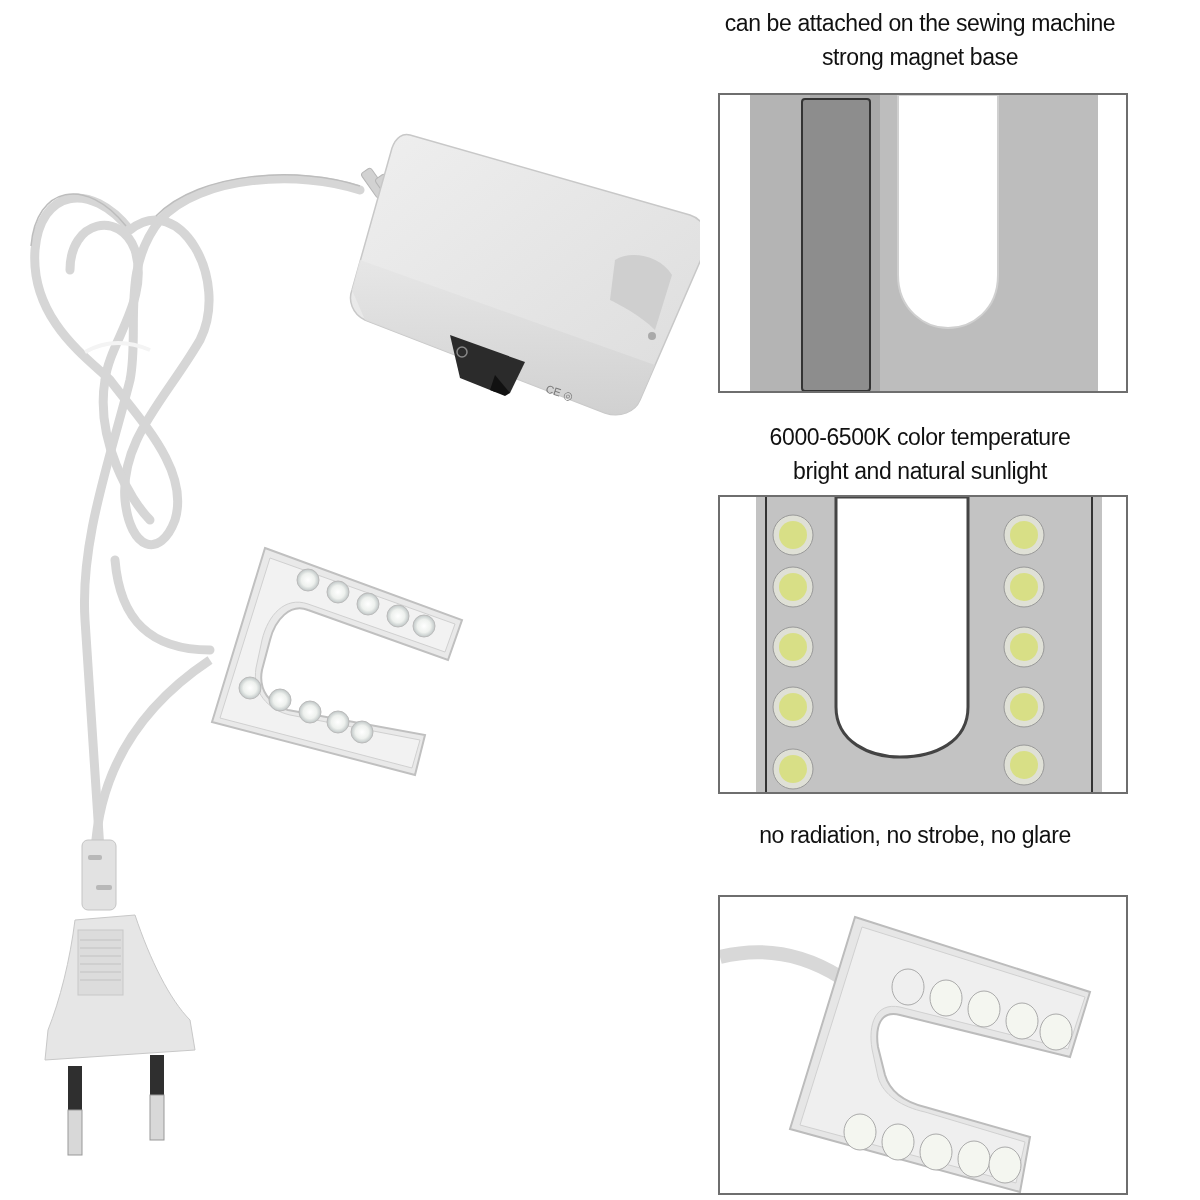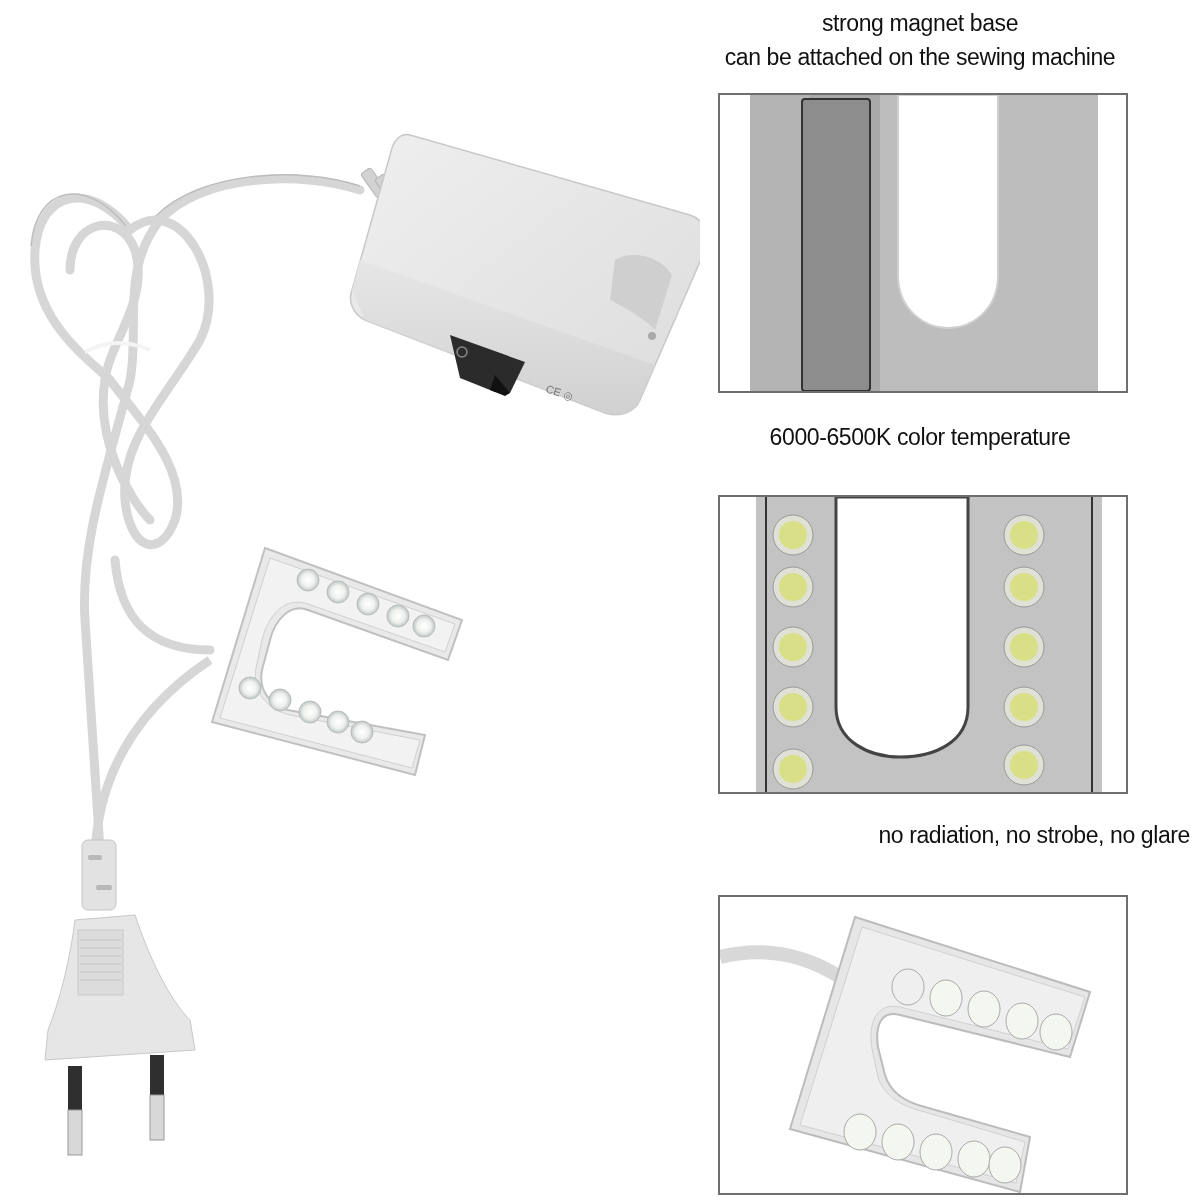--- a/index.html
+++ b/index.html
@@ -102,36 +102,37 @@
       </g>
       <rect x="68" y="1066" width="14" height="50" fill="#2f2f2f"></rect>
       <rect x="68" y="1110" width="14" height="45" fill="#d8d8d8" stroke="#999"></rect>
       <rect x="150" y="1055" width="14" height="45" fill="#2f2f2f"></rect>
       <rect x="150" y="1095" width="14" height="45" fill="#d8d8d8" stroke="#999"></rect>
     </g>
   </svg>
 </div>
 
 <div class="caption" style="left:690px;top:6px;width:460px;">
+  <div>can be attached on the sewing machine</div>
   <div>strong magnet base</div>
-  <div>can be attached on the sewing machine</div>
 </div>
 <div class="inset" style="left:718px;top:93px;width:410px;height:300px;">
   <svg width="406" height="296" viewBox="0 0 406 296">
     <rect x="30" y="0" width="130" height="296" fill="#a9a9a9"></rect>
     <rect x="30" y="0" width="60" height="296" fill="#b4b4b4"></rect>
     <rect x="160" y="0" width="240" height="296" fill="#bdbdbd"></rect>
     <path d="M 178 0 L 178 180 C 178 215, 205 233, 228 233 C 252 233, 278 215, 278 180 L 278 0 Z" fill="#ffffff" stroke="#d0d0d0" stroke-width="2"></path>
     <rect x="378" y="0" width="28" height="296" fill="#ffffff"></rect>
     <rect x="82" y="4" width="68" height="292" rx="3" fill="#8d8d8d" stroke="#333" stroke-width="2"></rect>
   </svg>
 </div>
 
 <div class="caption" style="left:690px;top:420px;width:460px;">
   <div>6000-6500K color temperature</div>
+  <div>bright and natural sunlight</div>
 </div>
 <div class="inset" style="left:718px;top:495px;width:410px;height:299px;">
   <svg width="406" height="295" viewBox="0 0 406 295">
     <rect x="36" y="0" width="346" height="295" fill="#c3c3c3"></rect>
     <line x1="46" y1="0" x2="46" y2="295" stroke="#333" stroke-width="2"></line>
     <line x1="372" y1="0" x2="372" y2="295" stroke="#333" stroke-width="2"></line>
     <path d="M 116 0 L 116 210 C 116 245, 150 260, 180 260 C 215 260, 248 245, 248 210 L 248 0 Z" fill="#ffffff" stroke="#444" stroke-width="3"></path>
     <g>
       <circle cx="73" cy="38" r="20" fill="#dfe0d6" stroke="#999"></circle>
         <circle cx="73" cy="38" r="14" fill="#d8df86"></circle>
@@ -152,21 +153,21 @@
       <circle cx="304" cy="150" r="20" fill="#dfe0d6" stroke="#999"></circle>
         <circle cx="304" cy="150" r="14" fill="#d8df86"></circle>
       <circle cx="304" cy="210" r="20" fill="#dfe0d6" stroke="#999"></circle>
         <circle cx="304" cy="210" r="14" fill="#d8df86"></circle>
       <circle cx="304" cy="268" r="20" fill="#dfe0d6" stroke="#999"></circle>
         <circle cx="304" cy="268" r="14" fill="#d8df86"></circle>
     </g>
   </svg>
 </div>
 
-<div class="caption" style="left:640px;top:818px;width:550px;text-align:right;">
+<div class="caption" style="left:640px;top:818px;width:550px;">
   <div>no radiation, no strobe, no glare</div>
 </div>
 <div class="inset" style="left:718px;top:895px;width:410px;height:300px;">
   <svg width="406" height="296" viewBox="0 0 406 296">
     <path d="M 0 60 C 40 50, 80 55, 120 80" fill="none" stroke="#d8d8d8" stroke-width="14"></path>
     <path d="M 135 20 L 370 95 L 350 160 L 180 118 C 160 113, 155 130, 158 150 L 165 178 C 170 195, 185 205, 205 210 L 310 240 L 300 295 L 70 232 Z" fill="#e6e6e6" stroke="#bcbcbc" stroke-width="2"></path>
     <path d="M 142 30 L 365 100 L 348 152 L 180 110 C 155 105, 148 128, 152 152 L 158 180 C 163 198, 182 210, 205 215 L 305 245 L 296 286 L 80 228 Z" fill="#efefef" stroke="#d0d0d0"></path>
     <g>
       <ellipse cx="188" cy="90" rx="16" ry="18" fill="url(#ledInset)" stroke="#aaa"></ellipse>
       <ellipse cx="226" cy="101" rx="16" ry="18" fill="#f4f6f0" stroke="#aaa"></ellipse>

